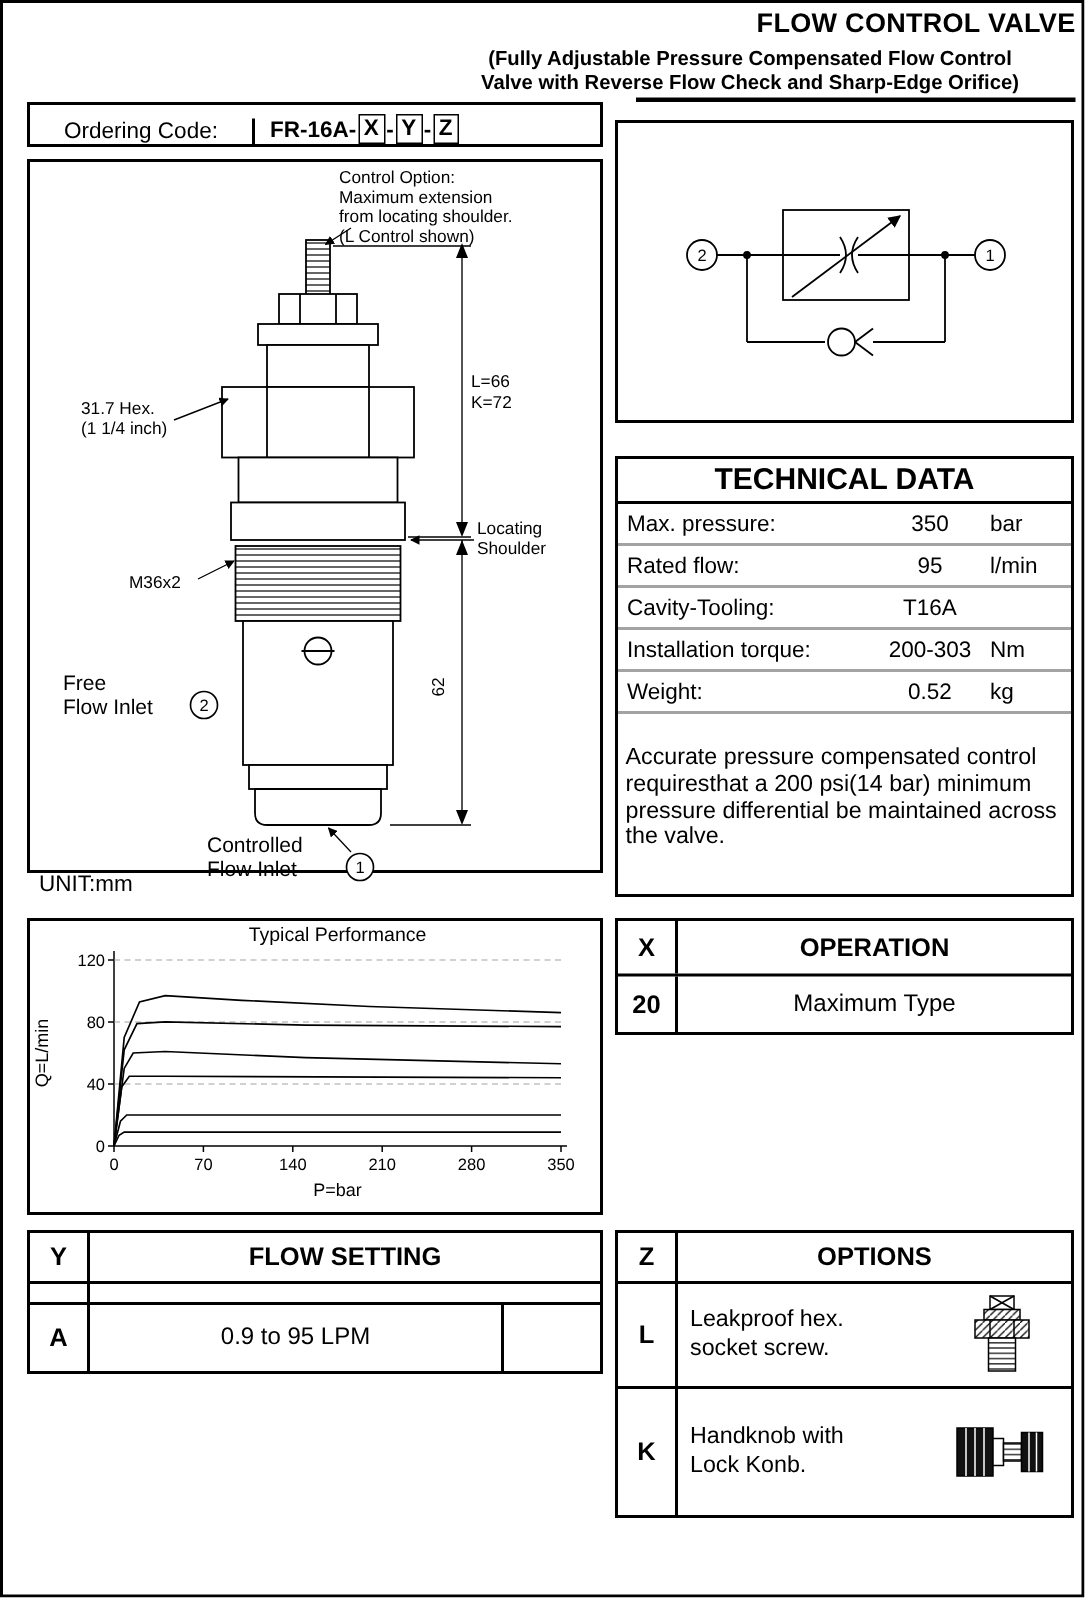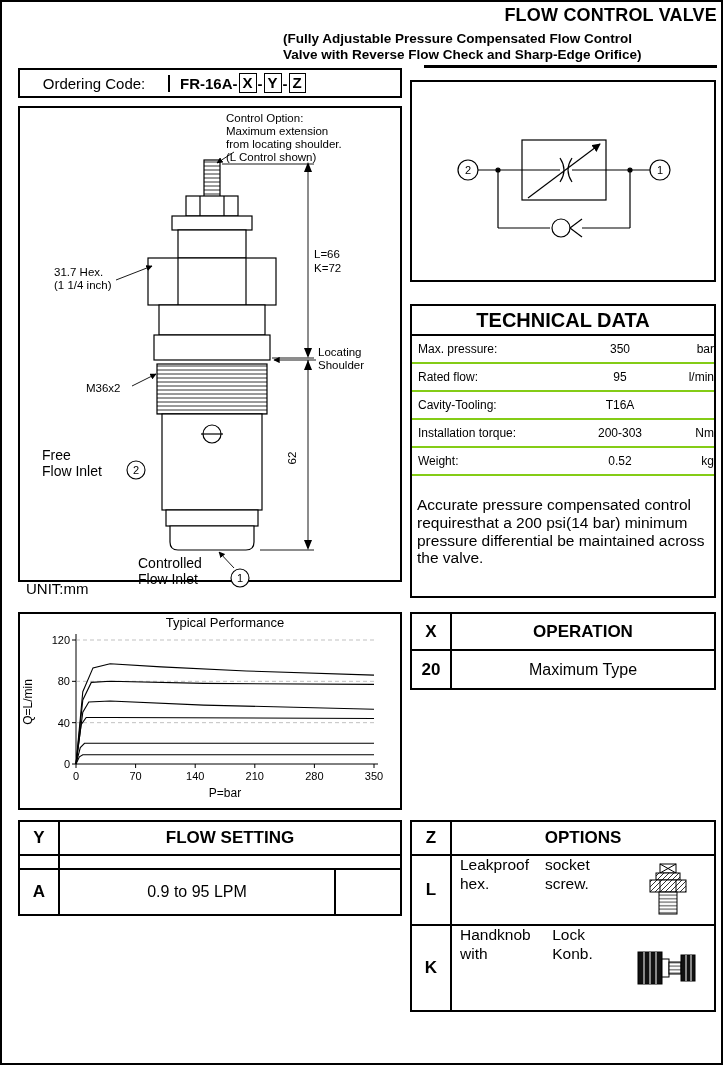--- a/index.html
+++ b/index.html
@@ -2,48 +2,48 @@
 <html><head>
 <meta charset="utf-8">
 <style>
   *{margin:0;padding:0;box-sizing:border-box}
   html,body{background:#fff}
   body{width:723px;height:1065px;position:relative;font-family:"Liberation Sans",sans-serif;color:#000;overflow:hidden}
   .page-frame{position:absolute;inset:0;border:2px solid #000;pointer-events:none;z-index:50}
   .panel{position:absolute;border:2px solid #000;background:#fff}
 
   .title{position:absolute;top:5px;right:6px;font-size:18px;font-weight:bold;letter-spacing:.2px}
-  .subtitle{position:absolute;top:31px;right:6px;width:434px;font-weight:bold;font-size:13.5px;line-height:1.2}
+  .subtitle{position:absolute;top:31px;right:6px;width:434px;text-align:center;font-weight:bold;font-size:13.5px;line-height:1.2}
   .subtitle-rule{position:absolute;left:424px;top:65px;width:293px;height:3px;background:#000}
 
   
-  .ordering{left:18px;top:68px;width:384px;height:30px;display:flex;align-items:center}
+  .ordering{left:18px;top:68px;width:384px;height:30px;display:flex;align-items:flex-end}
   .ord-label{width:150px;border-right:2px solid #000;display:flex;align-items:center;justify-content:center;font-size:15px}
   .ord-code{flex:1;display:flex;align-items:center;padding-left:10px;font-size:15px;font-weight:bold}
   .ord-spare{width:66px;border-left:2px solid #000}
   .code-box{display:inline-block;border:1.5px solid #000;padding:0 3px;margin:0 1px;line-height:1.2}
 
   
   .drawing-panel{left:18px;top:106px;width:384px;height:476px}
   .d-text{font-size:11.5px;fill:#000}
   .d-text text{font-family:"Liberation Sans",sans-serif}
   .d-text-lg{font-size:14px}
   .d-unit{font-size:15px}
   .d-port{font-size:11px;fill:#000;font-family:"Liberation Sans",sans-serif}
 
   
   .symbol-panel{left:410px;top:80px;width:306px;height:202px;display:flex;align-items:center;justify-content:center}
 
   
   .tech{left:410px;top:304px;width:306px;height:294px;display:flex;flex-direction:column}
   .tech-title{height:30px;border-bottom:2px solid #000;display:flex;align-items:center;justify-content:center;font-weight:bold;font-size:20px}
-  .td-row{height:28px;border-bottom:2px solid #84cc16;display:flex;align-items:center;font-size:12px}
+  .td-row{height:28px;border-bottom:2px solid #a3a3a3;display:flex;align-items:center;font-size:15px}
   .td-label{flex:1;padding-left:6px}
   .td-value{width:76px;text-align:center}
-  .td-unit{width:56px;text-align:right;padding-left:2px}
+  .td-unit{width:56px;text-align:left;padding-left:2px}
   .tech-note{flex:1;padding:20px 5px;font-size:15.5px;line-height:1.15}
 
   
   .chart-panel{left:18px;top:612px;width:384px;height:198px}
 
   
   .t-hrow{display:flex;border-bottom:2px solid #000}
   .t-code{width:40px;border-right:2px solid #000;display:flex;align-items:center;justify-content:center;font-weight:bold;font-size:17px}
   .t-title{flex:1;display:flex;align-items:center;justify-content:center;font-weight:bold;font-size:17px}
   .t-drow{display:flex}
@@ -56,21 +56,21 @@
 
   .flowset{left:18px;top:820px;width:384px;height:96px;display:flex;flex-direction:column}
   .flowset .t-hrow{height:34px}
   .flowset .t-mid{height:14px;border-bottom:2px solid #000;display:flex}
   .flowset .t-drow{flex:1}
 
   .options{left:410px;top:820px;width:306px;height:192px;display:flex;flex-direction:column}
   .options .t-hrow{height:34px}
   .opt-row{display:flex;border-bottom:2px solid #000}
   .opt-row.last{border-bottom:none;flex:1}
-  .opt-text{flex:1;display:flex;justify-content:center;padding-left:8px;font-size:15.5px;line-height:1.2}
+  .opt-text{flex:1;display:flex;flex-direction:column;justify-content:center;padding-left:8px;font-size:15.5px;line-height:1.2}
   .opt-icon{width:92px;display:flex;align-items:center;justify-content:center}
 </style>
 </head>
 <body>
 
 <div class="page-frame"></div>
 
 <div class="title">FLOW CONTROL VALVE</div>
 <div class="subtitle">
   <div>(Fully Adjustable Pressure Compensated Flow Control</div>

